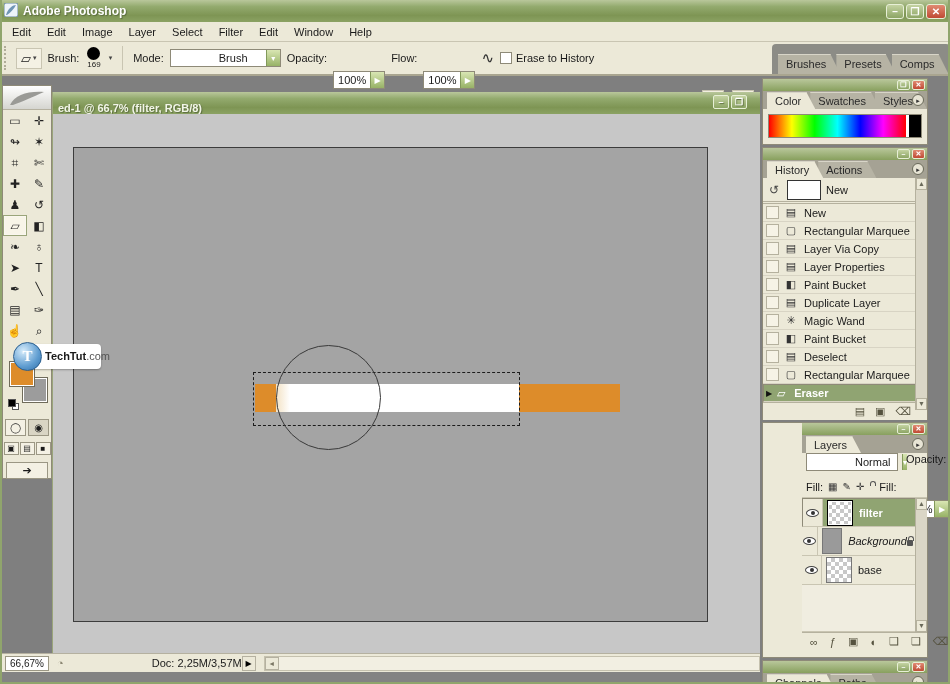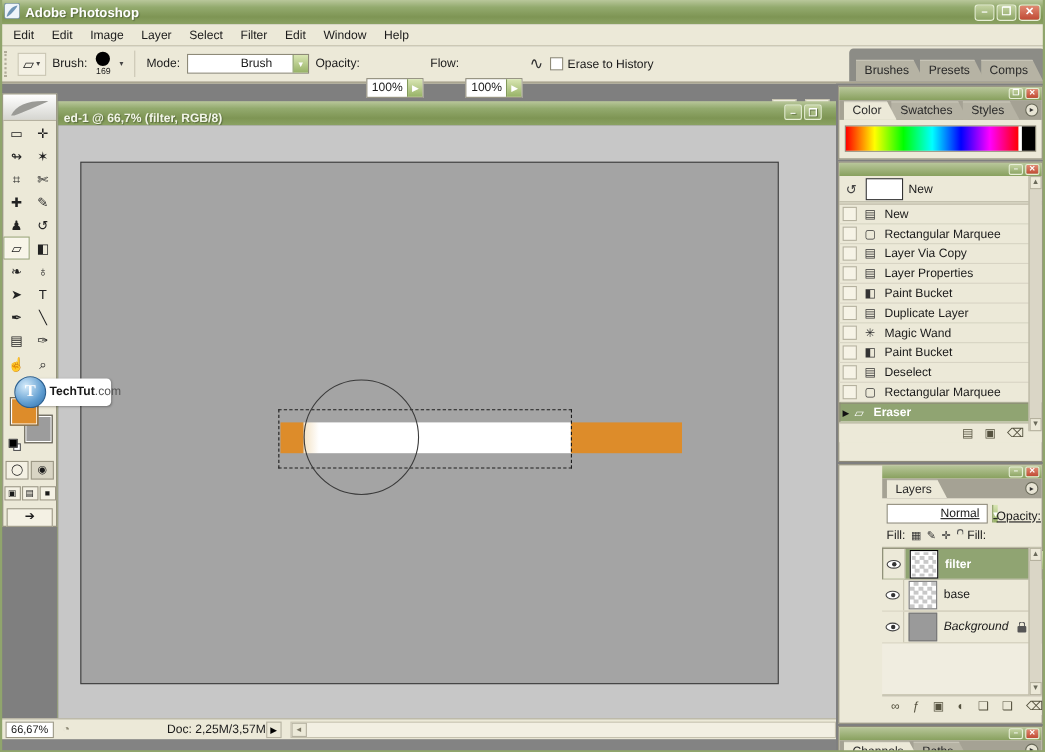--- a/index.html
+++ b/index.html
@@ -78,21 +78,21 @@
   #statusbar{left:0;top:653px;width:762px;height:19px;background:#ECE9D8;border-top:1px solid #b5b1a0;display:flex;align-items:center;z-index:2;}
   #zoomfld{width:44px;height:15px;margin-left:5px;background:#fff;border:1px solid #9b9784;text-align:center;line-height:13px;font-size:10px;}
   .clock{margin-left:8px;color:#8a8672;font-size:11px;}
   #docsize{width:150px;text-align:right;margin-left:28px;}
   #statarrow{width:14px;height:15px;background:#ECE9D8;border:1px solid #b5b1a0;text-align:center;font-size:8px;line-height:13px;color:#000;}
   #hscroll{flex:1;height:15px;margin:0 2px 0 8px;background:#f2efe2;border:1px solid #c5c1ae;display:flex;align-items:center;}
   .harr{width:14px;height:13px;background:#ECE9D8;border:1px solid #b5b1a0;font-size:7px;line-height:11px;text-align:center;color:#7a7664;}
   #bottomstrip{left:0;top:672px;width:762px;height:12px;background:#838383;}
   
   #rightcol{left:760px;top:76px;width:190px;height:608px;background:#7f7f7f;z-index:4;}
-  .pgroup{position:absolute;left:2px;width:186px;background:#ECE9D8;border:1px solid #8e8a78;}
+  .pgroup{position:absolute;left:2px;width:166px;background:#ECE9D8;border:1px solid #8e8a78;}
   .pstrip{height:12px;background:linear-gradient(#b9c79b,#88a05e);display:flex;justify-content:flex-end;align-items:center;gap:2px;padding-right:2px;}
   .pbtn{width:13px;height:10px;border:1px solid #e7efd6;border-radius:2px;background:linear-gradient(#c4d3a2,#8da565);color:#fff;font-size:7px;line-height:8px;text-align:center;font-weight:bold;}
   .pbtn.close{background:linear-gradient(#e08a72,#c04a34);}
   .tabrow{height:18px;background:#a5a294;display:flex;align-items:flex-end;padding-left:4px;position:relative;}
   .tab{height:17px;background:#b6b3a4;color:#2a2a2a;padding:2px 14px 0 8px;clip-path:polygon(0 0,calc(100% - 9px) 0,100% 100%,0 100%);margin-right:-5px;border-top:1px solid #d8d5c8;}
   .tab.active{background:#ECE9D8;z-index:2;}
   .flyout{position:absolute;right:3px;top:3px;width:12px;height:12px;border:1px solid #6a6a5a;border-radius:50%;background:#e7e4d4;font-size:7px;line-height:11px;text-align:center;color:#333;}
   
   #spectrum{margin:5px 5px 4px 5px;height:24px;border:1px solid #8e8a78;display:flex;}
   #spectrum .grad{flex:1;background:linear-gradient(90deg,#f00,#ff0,#0f0,#0ff,#00f,#f0f,#f00);}
@@ -109,21 +109,21 @@
   .hrow .src{width:13px;height:13px;border:1px solid #b5b19e;background:#f6f3e6;margin:0 3px;}
   .hrow .hic{width:18px;text-align:center;font-size:11px;color:#333;}
   .hrow .hlabel{padding-left:4px;}
   .hrow.sel{background:#90a472;}
   .hrow.sel .hlabel{color:#fff;font-weight:bold;}
   .hrow.sel .hic{color:#fff;}
   .hrow.sel .ptr{color:#111;font-size:8px;margin-left:2px;}
   .ptoolbar{height:18px;border-top:1px solid #b5b19e;display:flex;justify-content:flex-end;align-items:center;gap:10px;padding-right:16px;background:#ECE9D8;}
   .ptool{font-size:11px;color:#55523f;}
   
-  .lctl{height:23px;display:flex;align-items:flex-end;gap:4px;padding:0 4px;text-decoration:underline;}
+  .lctl{height:23px;display:flex;align-items:flex-start;gap:4px;padding:0 4px;}
   .lockrow{height:22px;display:flex;align-items:center;gap:5px;padding:0 4px;border-bottom:1px solid #c9c5b2;}
   .lockic{font-size:10px;color:#333;}
   .padlock{width:8px;height:6px;background:#555;position:relative;border-radius:1px;display:inline-block;margin-top:3px;}
   .padlock::before{content:"";position:absolute;left:1px;top:-4px;width:4px;height:4px;border:1.5px solid #555;border-bottom:none;border-radius:3px 3px 0 0;}
   .spacer{flex:1;}
   .lrow{height:29px;display:flex;align-items:center;border-bottom:1px solid #c9c5b2;padding-right:14px;}
   .lrow .eyecol{width:20px;align-self:stretch;border-right:1px solid #c9c5b2;display:flex;align-items:center;justify-content:center;background:#ECE9D8;}
   .eye{width:13px;height:8px;border:1px solid #444;border-radius:50%;position:relative;background:#fff;}
   .eye::after{content:"";position:absolute;left:3.5px;top:1px;width:4px;height:4px;background:#333;border-radius:50%;}
   .lthumb{width:26px;height:26px;margin:0 6px 0 4px;border:1px solid #777;}
@@ -357,20 +357,25 @@
         <span class="wcap"></span>
         <span class="bcap"></span>
     </div>
   </div>
 
   <div class="pgroup" style="top:71px;height:273px;">
     <div class="pstrip">
       <span class="pbtn">–</span>
       <span class="pbtn close">✕</span>
     </div>
+    <div class="tabrow">
+      <span class="tab active">History</span>
+      <span class="tab">Actions</span>
+      <span class="flyout">▸</span>
+    </div>
     <div class="hcontent">
       <div id="snaprow">
         <span class="srcic">↺</span>
         <span class="thumb"></span>
         <span>New</span>
       </div>
       <div class="hrow">
           <span class="src"></span>
           <span class="hic">▤</span>
           <span class="hlabel">New</span>
@@ -476,31 +481,31 @@
         <span class="eyecol">
             <span class="eye"></span>
           </span>
         <span class="lthumb checker"></span>
         <span class="lname">filter</span>
       </div>
       <div class="lrow">
         <span class="eyecol">
             <span class="eye"></span>
           </span>
-        <span class="lthumb checker"></span>
-        <span class="lname">base</span>
+        <span class="lthumb" style="background:#9a9a9a;"></span>
+        <span class="lname italic">Background</span>
+        <span class="spacer"></span>
+        <span class="padlock"></span>
       </div>
       <div class="lrow">
         <span class="eyecol">
             <span class="eye"></span>
           </span>
-        <span class="lthumb" style="background:#9a9a9a;"></span>
-        <span class="lname italic">Background</span>
-        <span class="spacer"></span>
-        <span class="padlock"></span>
+        <span class="lthumb checker"></span>
+        <span class="lname">base</span>
       </div>
       <div id="layersempty"></div>
       <div class="vscroll" style="height:134px;">
         <span class="sarr">▲</span>
         <span class="sarr">▼</span>
       </div>
     </div>
     <div class="ptoolbar" style="justify-content:flex-start;gap:12px;padding-left:8px;">
       <span class="ptool">∞</span>
       <span class="ptool">ƒ</span>

